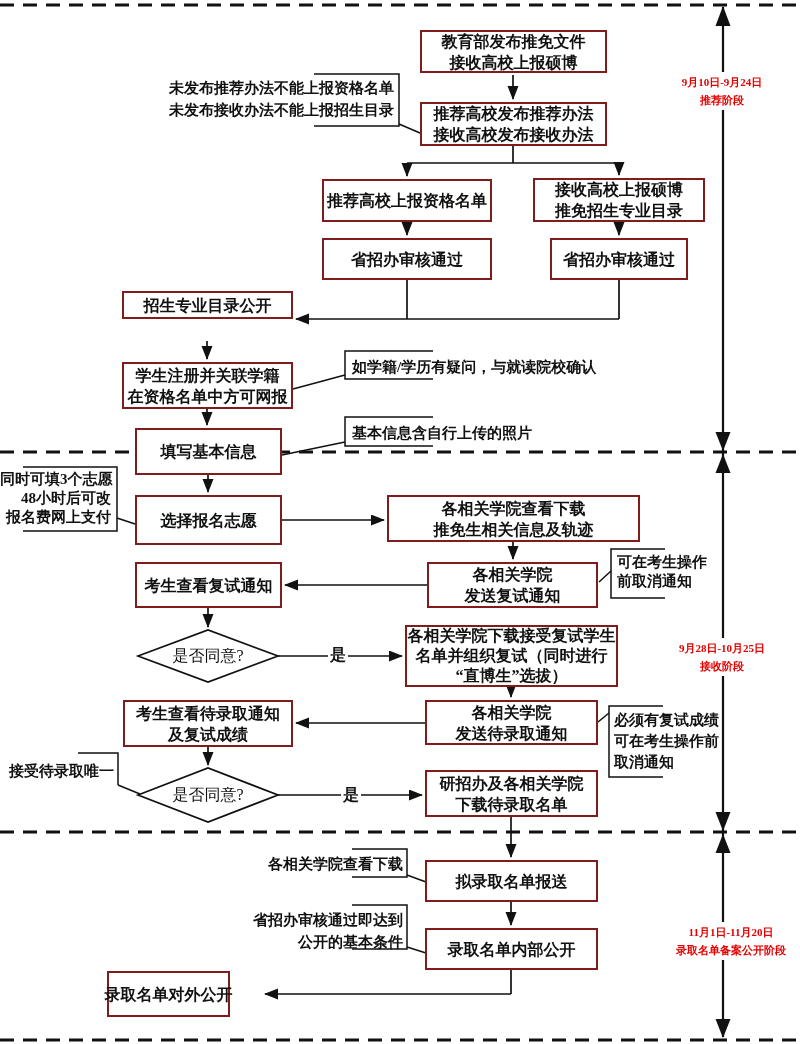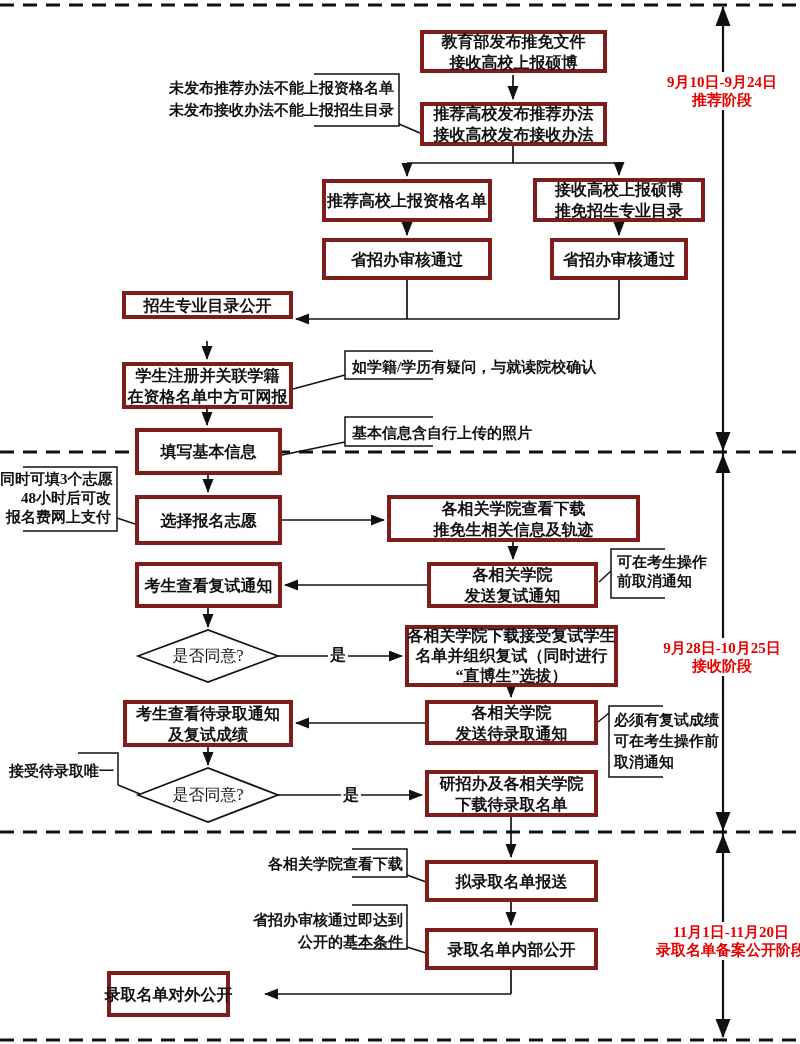--- a/index.html
+++ b/index.html
@@ -2,36 +2,36 @@
 <html><head>
 <meta charset="utf-8">
 <style>
   html,body{margin:0;padding:0;background:#fff;}
   #stage{
     position:relative;width:800px;height:1044px;background:#fff;overflow:hidden;
     font-family:"Liberation Serif","DejaVu Serif",serif;color:#111;
   }
   #wires{position:absolute;left:0;top:0;z-index:1;}
   .box{
-    position:absolute;z-index:3;background:#fff;border:4px solid #7f1d1d;
+    position:absolute;z-index:3;background:#fff;border:2px solid #7f1d1d;
     display:flex;flex-direction:column;align-items:center;justify-content:center;
     text-align:center;font-size:16px;font-weight:bold;line-height:21px;
     box-sizing:border-box;white-space:nowrap;
   }
   .dlabel{
     position:absolute;z-index:3;text-align:center;font-size:16px;font-weight:normal;
     white-space:nowrap;
   }
   .ann{
     position:absolute;z-index:3;font-size:15px;font-weight:bold;line-height:22px;
     white-space:nowrap;
   }
   .ann.r{text-align:right;}
   .phase{
-    position:absolute;z-index:3;color:#e60000;font-size:15px;font-weight:bold;
+    position:absolute;z-index:3;color:#e60000;font-size:11px;font-weight:bold;
     line-height:18px;text-align:center;background:#fff;padding:1px 3px;
     transform:translateX(-50%);white-space:nowrap;
   }
   .yes{
     position:absolute;z-index:3;background:#fff;font-size:16px;font-weight:bold;
     padding:0 2px;white-space:nowrap;
   }
 </style>
 </head>
 <body>

